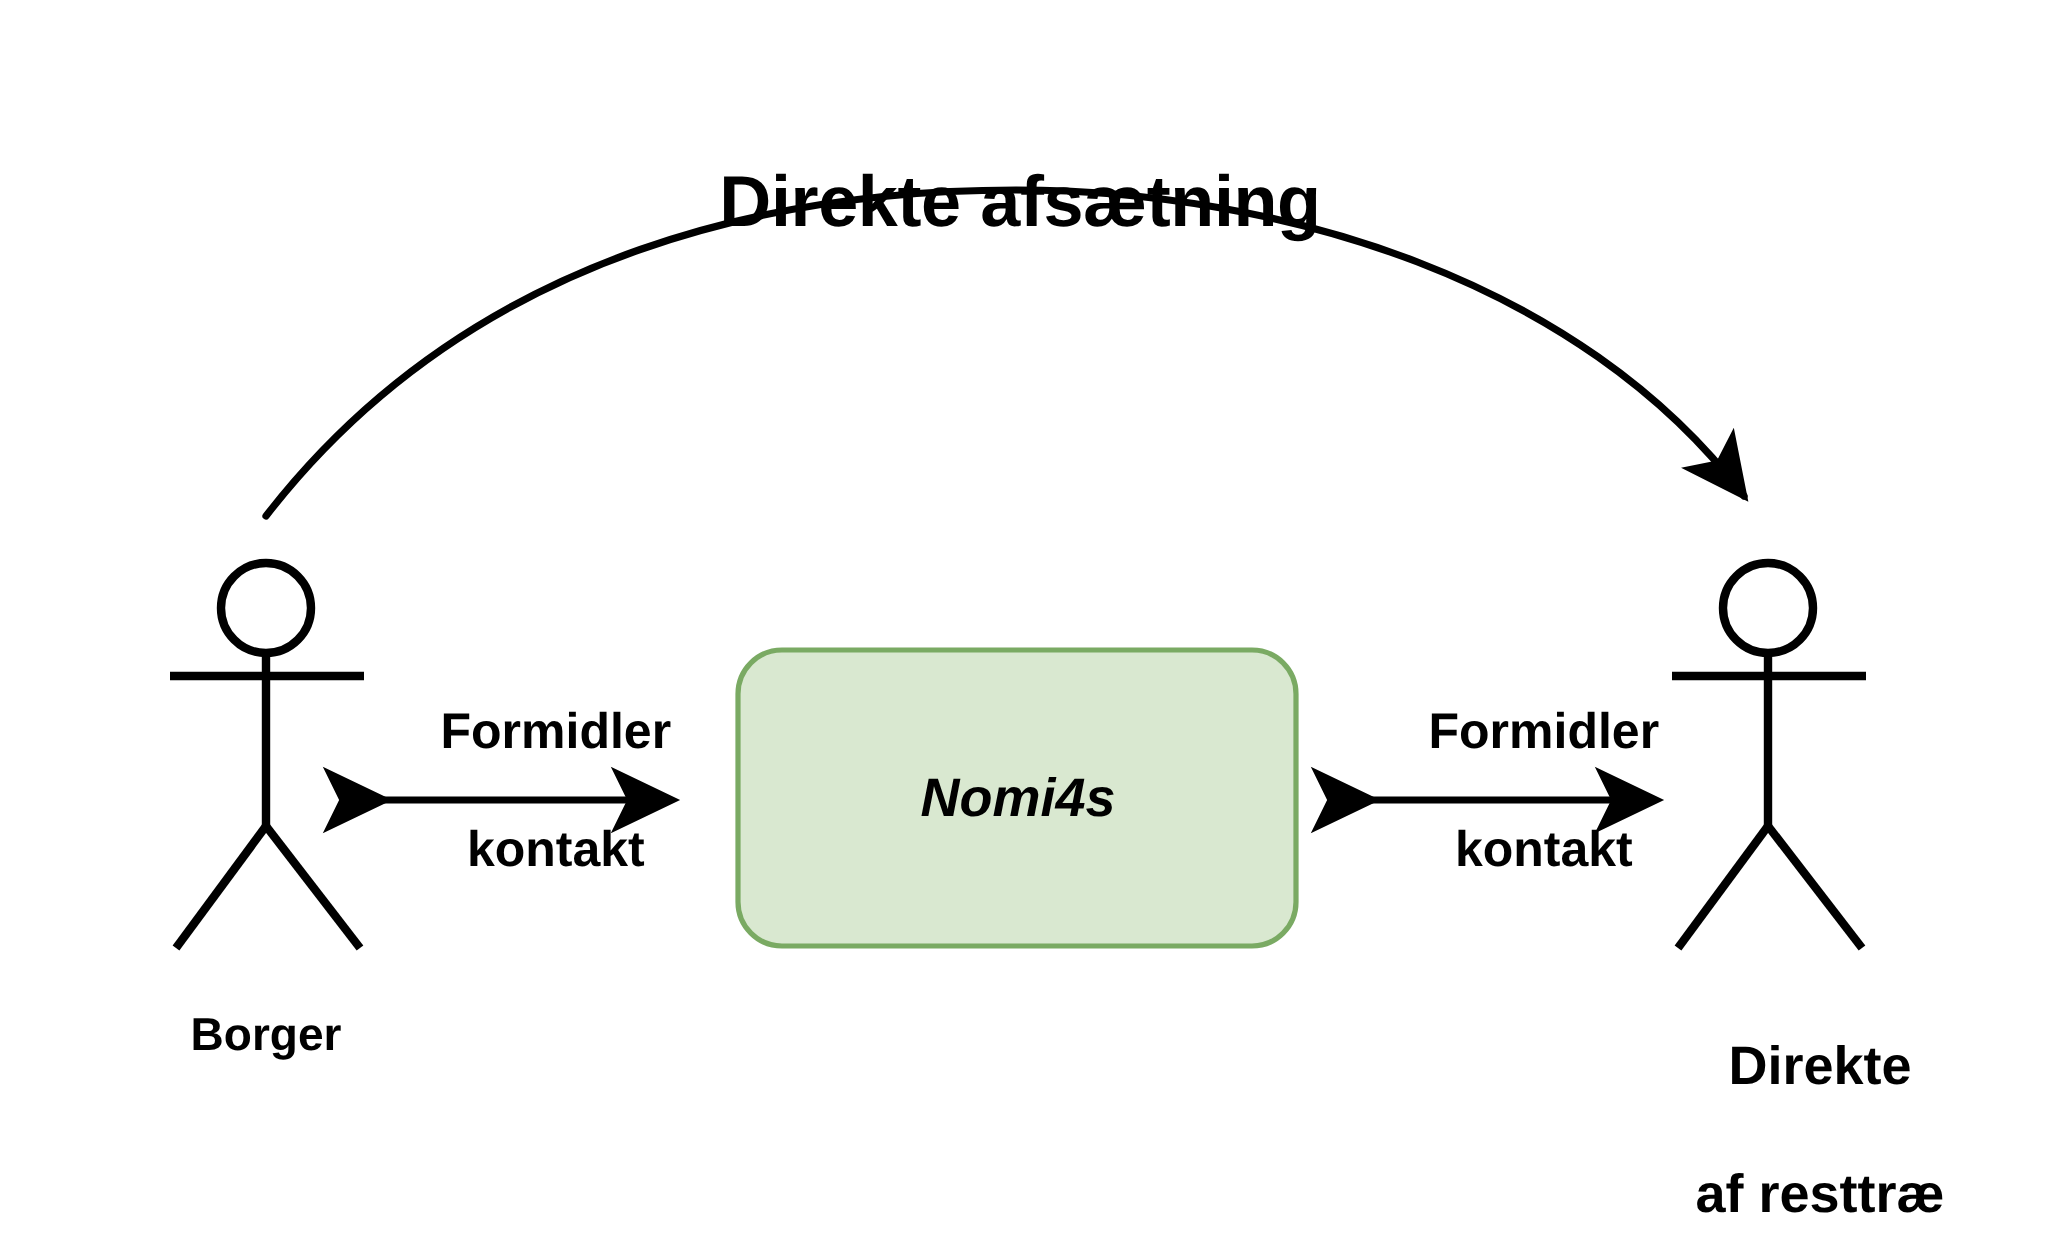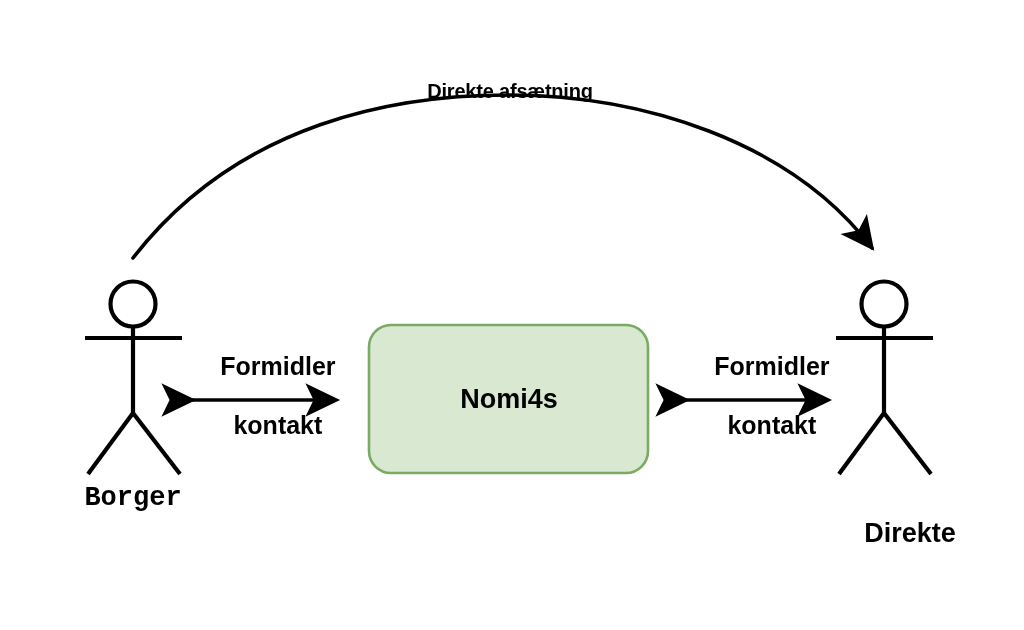--- a/index.html
+++ b/index.html
@@ -31,53 +31,53 @@
     color: #000000;
     text-align: center;
     line-height: 1.18;
     white-space: pre;
     user-select: none;
   }
   #label-direkte {
     left: 330px;
     top: 80px;
     width: 360px;
-    font-size: 20px;
+    font-size: 36px;
     letter-spacing: -0.2px;
   }
   #label-formidler-left {
     left: 168px;
     top: 322px;
     width: 192px;
     font-size: 25px;
   }
   #label-formidler-right {
     left: 662px;
     top: 322px;
     width: 192px;
     font-size: 25px;
   }
   #label-borger {
     left: 43px;
-    top: 483px;
+    top: 504px;
     width: 180px;
-    font-size: 27px;
-    font-family: Liberation Mono, monospace;
+    font-size: 23px;
   }
   #label-aftager {
     left: 795px;
     top: 486px;
     width: 200px;
     font-size: 27px;
   }
   #label-nomi4s {
     left: 368px;
     top: 384px;
     width: 282px;
     font-size: 27px;
+    font-style: italic;
   }
 </style>
 </head>
 <body>
 
 <div id="diagram-root">
 
   <svg id="diagram-svg" viewBox="0 0 1024 630">
     <defs>
       <marker id="arrowhead-right" markerWidth="11" markerHeight="11" refX="9.2" refY="5.5" orient="auto" markerUnits="strokeWidth">
@@ -131,15 +131,16 @@
     <span>Formidler</span><br>
     <span>kontakt</span>
   </div>
 
   <div class="lbl" id="label-nomi4s">Nomi4s</div>
 
   <div class="lbl" id="label-borger">Borger</div>
 
   <div class="lbl" id="label-aftager">
     <span>Direkte</span><br>
+    <span>af resttræ</span>
   </div>
 
 </div>
 
 </body></html>

